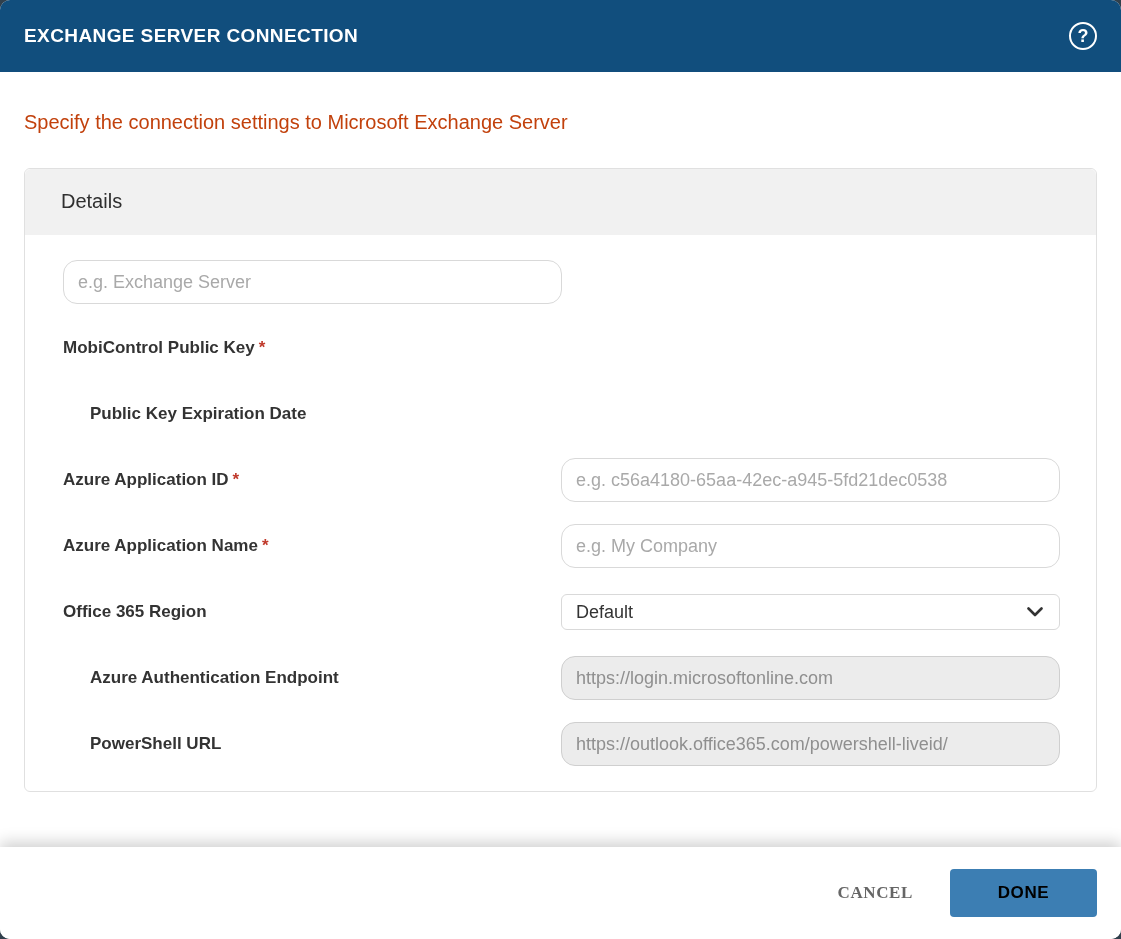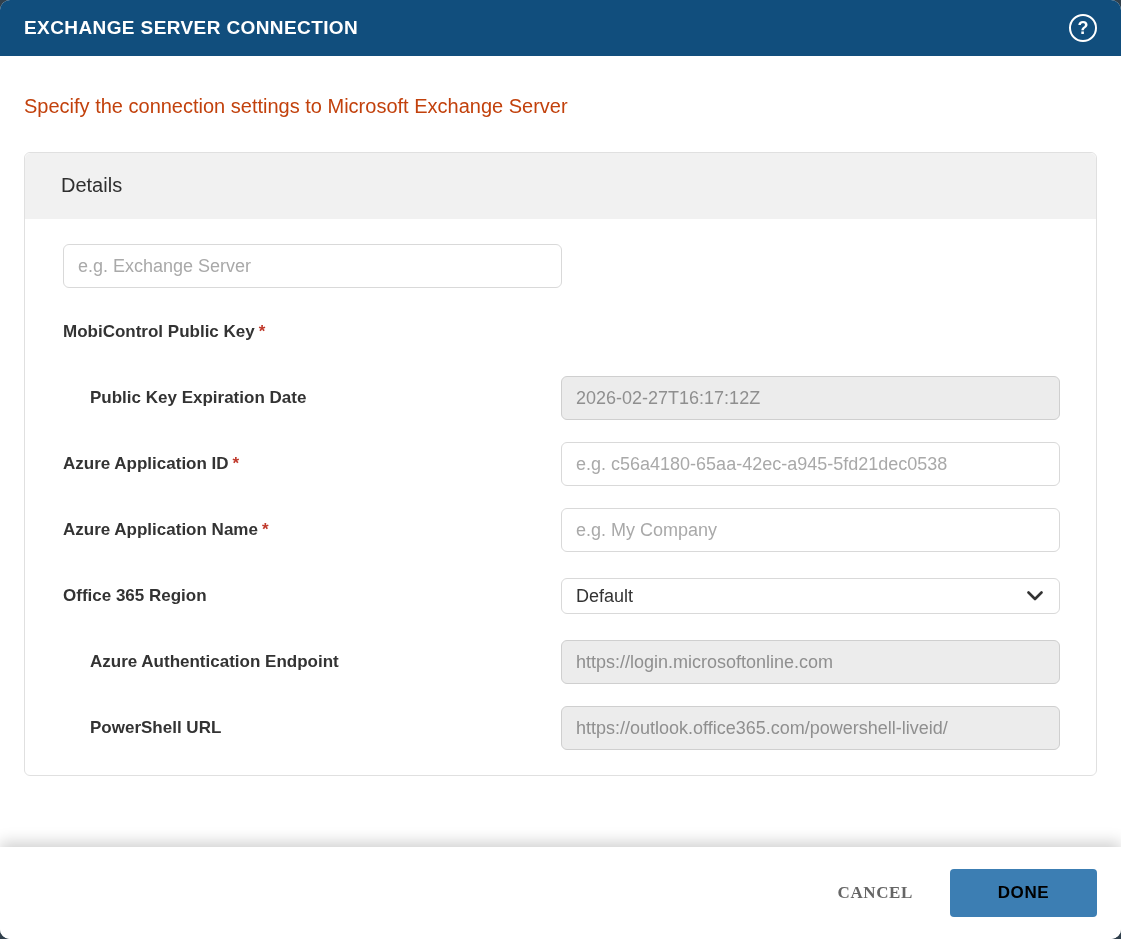--- a/index.html
+++ b/index.html
@@ -13,21 +13,21 @@
     position: absolute;
     inset: 0;
     background: #ffffff;
     border-radius: 10px;
     overflow: hidden;
     display: flex;
     flex-direction: column;
   }
   
   .dlg-header {
-    height: 56px;
+    height: 72px;
     background: #114e7d;
     display: flex;
     align-items: center;
     padding: 0 24px;
     flex: 0 0 auto;
   }
   .dlg-title {
     color: #ffffff;
     font-weight: bold;
     font-size: 19px;
@@ -87,21 +87,21 @@
   .req {
     color: #c0392b;
     font-weight: bold;
     margin-left: 4px;
   }
   .control { width: 499px; flex: 0 0 auto; display: flex; }
   .text-input {
     width: 100%;
     height: 44px;
     border: 1px solid #d9d9d9;
-    border-radius: 6px;
+    border-radius: 14px;
     padding: 0 14px;
     font-size: 18px;
     color: #333333;
     font-family: "Liberation Sans", sans-serif;
     outline: none;
     background: #ffffff;
   }
   .text-input::placeholder { color: #a9a9a9; opacity: 1; }
   .text-input:disabled {
     background: #ececec;
@@ -203,23 +203,20 @@
 
         <div class="row">
           <div class="row-label">
             <span>MobiControl Public Key</span><span class="req">*</span>
           </div>
         </div>
 
         <div class="row">
           <div class="row-label indent">
             <span>Public Key Expiration Date</span>
-          </div>
-          <div class="control">
-            <input class="text-input" type="text" disabled="" value="2026-02-27T16:17:12Z" style="">
           </div>
         </div>
 
         <div class="row">
           <div class="row-label">
             <span>Azure Application ID</span><span class="req">*</span>
           </div>
           <div class="control">
             <input class="text-input" type="text" placeholder="e.g. c56a4180-65aa-42ec-a945-5fd21dec0538" style="">
           </div>

